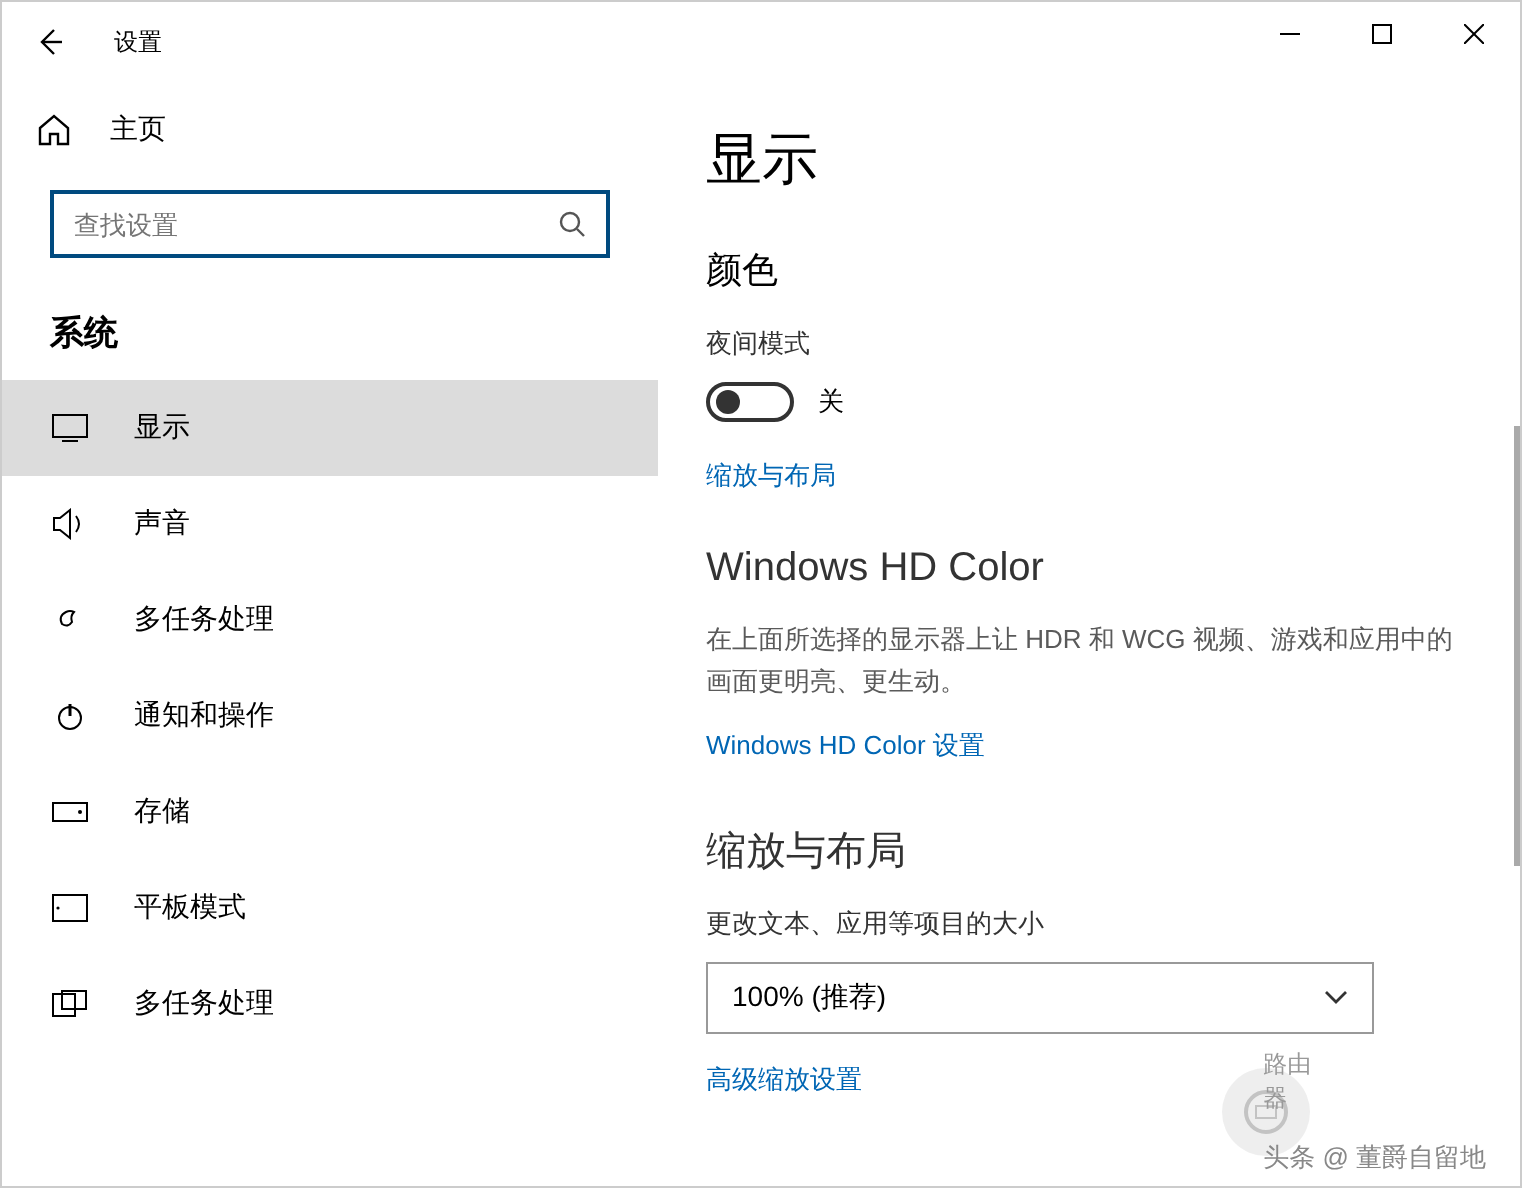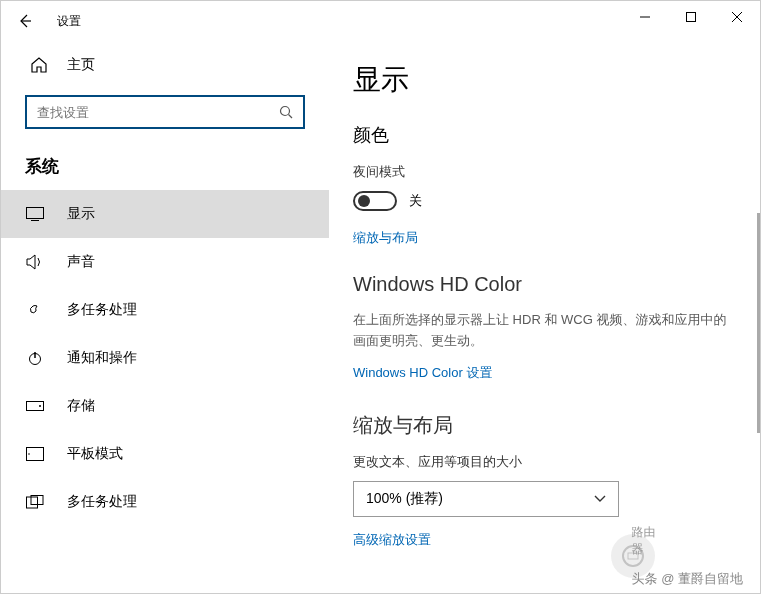--- a/index.html
+++ b/index.html
@@ -6,42 +6,42 @@
 body { background: #fff; width: 761px; height: 594px; overflow: hidden; position: relative; }
 .window { display: flex; flex-direction: column; height: 100%; border: 1px solid #ccc; }
 .titlebar { height: 32px; display: flex; align-items: flex-end; padding-left: 12px; }
 .titlebar-left { display: flex; align-items: center; gap: 20px; }
 .back-btn { width: 24px; height: 24px; display: flex; align-items: center; justify-content: center; cursor: pointer; }
 .title-text { font-size: 12px; color: #000; }
 .window-controls { margin-left: auto; display: flex; }
 .win-ctrl { width: 46px; height: 32px; display: flex; align-items: center; justify-content: center; cursor: pointer; }
 .content { flex: 1; display: flex; overflow: hidden; }
 .sidebar { width: 328px; padding-top: 12px; display: flex; flex-direction: column; }
-.home-row { display: flex; align-items: center; gap: 18px; padding: 10px 28px; cursor: pointer; }
+.home-row { display: flex; align-items: center; gap: 18px; padding: 10px 16px; cursor: pointer; }
 .home-row span { font-size: 14px; }
 .search-box { margin: 10px 24px 18px 24px; border: 2px solid #004a7f; height: 34px; display: flex; align-items: center; padding: 0 10px; }
 .search-box input { border: none; outline: none; flex: 1; font-size: 13px; color: #666; background: transparent; }
 .search-icon { color: #333; }
 .section-label { padding: 8px 24px 12px 24px; font-size: 17px; font-weight: 600; }
 .nav-list { display: flex; flex-direction: column; }
 .nav-item { display: flex; align-items: center; gap: 22px; padding: 0 24px; height: 48px; cursor: pointer; font-size: 14px; }
 .nav-item.active { background: #dcdcdc; }
 .nav-icon { width: 20px; height: 20px; display: flex; align-items: center; justify-content: center; }
 .main { flex: 1; padding: 28px 30px 20px 24px; overflow-y: auto; position: relative; }
 .main h1 { font-size: 28px; font-weight: 400; margin-bottom: 24px; }
 .main h2 { font-size: 18px; font-weight: 400; margin-bottom: 16px; margin-top: 8px; }
 .main h2.hd { font-size: 20px; font-weight: 400; color: #333; margin-top: 26px; margin-bottom: 14px; }
 .field-label { font-size: 13px; color: #333; margin-bottom: 10px; }
 .toggle-row { display: flex; align-items: center; gap: 12px; margin-bottom: 18px; }
 .toggle { width: 44px; height: 20px; border: 2px solid #333; border-radius: 20px; position: relative; cursor: pointer; }
 .toggle::after { content: ""; position: absolute; left: 3px; top: 2px; width: 12px; height: 12px; background: #333; border-radius: 50%; }
 .toggle-label { font-size: 13px; }
 .link { color: #0066b4; font-size: 13px; cursor: pointer; display: block; margin-bottom: 10px; }
 .desc { font-size: 13px; color: #5a5a5a; line-height: 1.6; margin-bottom: 12px; }
-.select-box { width: 266px; height: 36px; border: 1px solid #999; display: flex; align-items: center; justify-content: space-between; padding: 0 12px; cursor: pointer; font-size: 14px; margin-bottom: 14px; }
+.select-box { width: 334px; height: 36px; border: 1px solid #999; display: flex; align-items: center; justify-content: space-between; padding: 0 12px; cursor: pointer; font-size: 14px; margin-bottom: 14px; }
 .scroll-indicator { position: absolute; right: 0; top: 180px; width: 3px; height: 220px; background: #aaa; }
 .watermark { position: absolute; right: 18px; bottom: 6px; font-size: 13px; color: #888; display: flex; align-items: center; gap: 6px; }
 .watermark-badge { width: 44px; height: 44px; border-radius: 50%; background: #e8e8e8; display:flex; align-items:center; justify-content:center; position: absolute; right: 106px; bottom: 16px; opacity: 0.7;}
 svg { display: block; }
 </style>
 </head>
 <body>
 
 <div class="window">
   <div class="titlebar">

